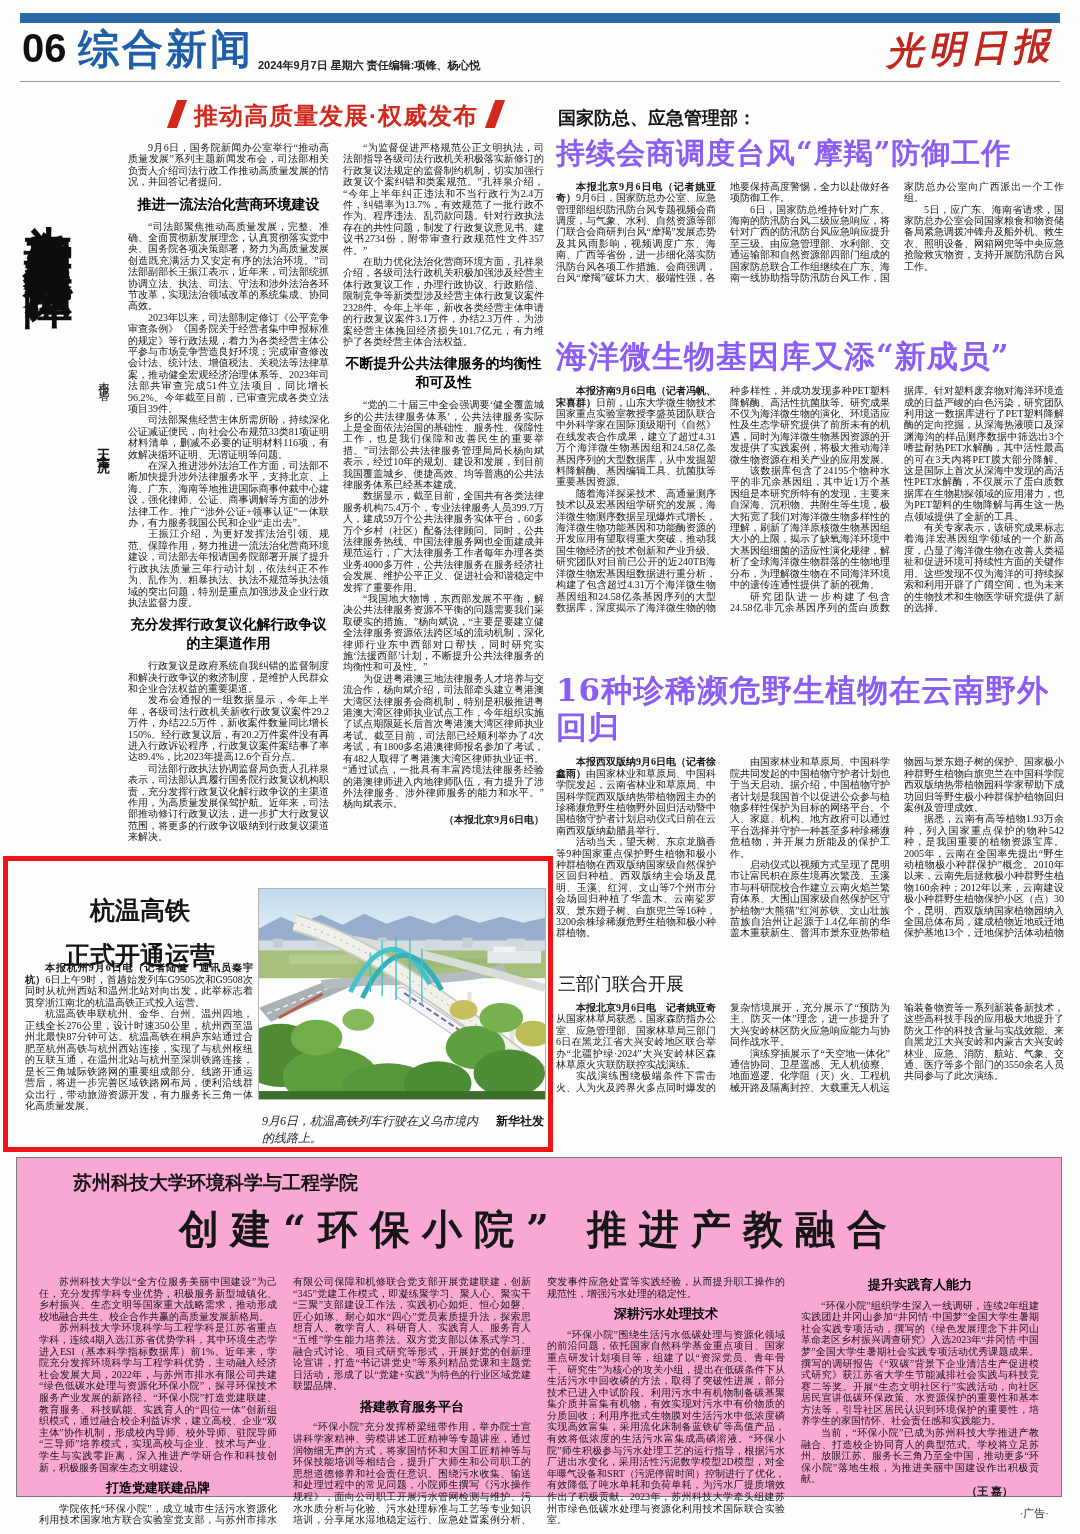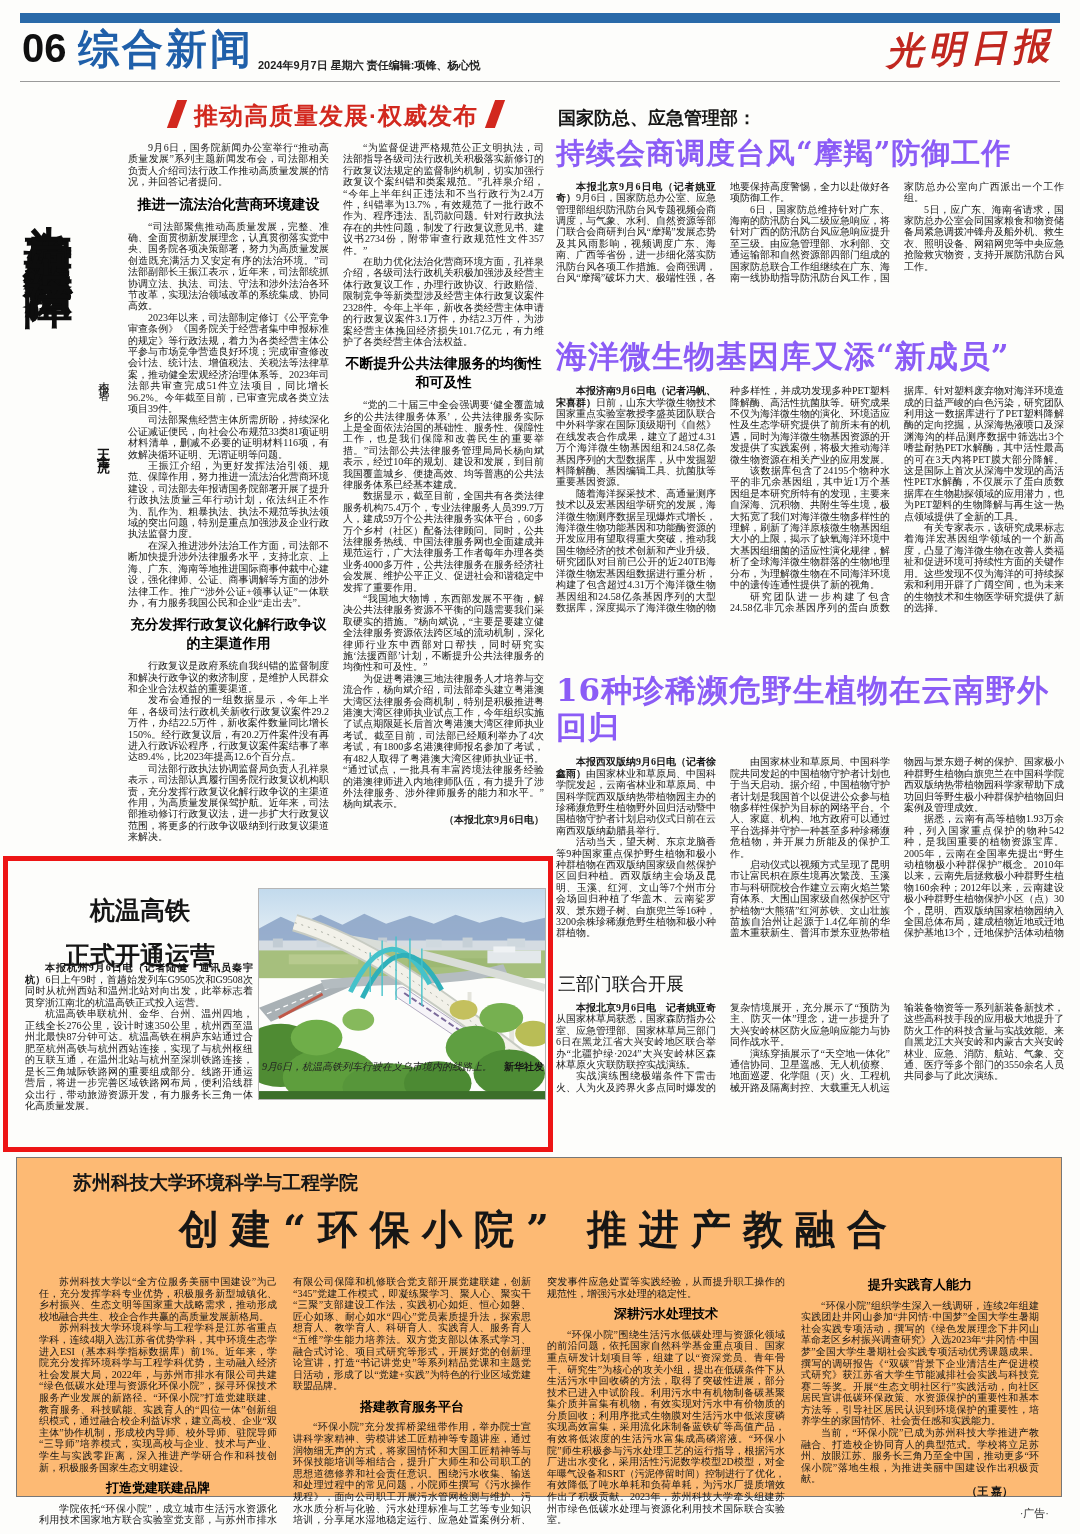--- a/index.html
+++ b/index.html
@@ -58,28 +58,28 @@
 
   
   .annotation-box{position:absolute;left:3px;top:856px;width:540px;height:286px;
             border:5px solid #ed1515;pointer-events:none;z-index:6;background:transparent;}
   .rail-headline{position:absolute;left:28px;top:888px;width:224px;text-align:center;
             font-size:25px;font-weight:900;line-height:1.8;font-family:"DejaVu Serif",serif;}
   .rail-body{position:absolute;left:25px;top:962px;width:228px;height:178px;font-size:10px;
             line-height:11.5px;text-align:justify;overflow:hidden;}
   .rail-photo{position:absolute;left:258px;top:888px;width:288px;height:212px;border:1px solid #b5b5b5;
             box-sizing:border-box;}
-  .rail-caption-row{position:absolute;left:262px;top:1060px;width:282px;display:flex;
-            justify-content:space-between;font-size:10px;}
+  .rail-caption-row{position:absolute;left:262px;top:1113px;width:282px;display:flex;
+            justify-content:space-between;font-size:12px;}
   .rail-caption{font-style:italic;color:#222;}
   .rail-credit{font-weight:bold;white-space:nowrap;margin-left:8px;}
 
   
   .ad{position:absolute;left:16px;top:1157px;width:1046px;height:340px;border:1px solid #777;
-            background:#fdba74;box-sizing:border-box;}
+            background:#f9a8d4;box-sizing:border-box;}
   .ad-kicker{position:absolute;left:56px;top:12px;font-size:19px;font-weight:bold;
             font-family:"Liberation Sans",sans-serif;}
   .ad-headline{position:absolute;left:0;right:0;top:44px;text-align:center;font-size:40px;
             font-weight:900;letter-spacing:12px;font-family:"DejaVu Serif",serif;}
   .ad-body{position:absolute;left:22px;right:22px;top:118px;height:252px;column-count:4;
             column-gap:16px;font-size:10px;line-height:11.6px;text-align:justify;overflow:hidden;}
   .ad-body .sub-head{font-size:13px;margin:6px 0;}
   .ad-sign{position:absolute;right:48px;top:326px;font-weight:bold;font-size:11px;}
   .ad-mark{position:absolute;right:12px;top:348px;font-size:11px;color:#333;}
 </style>
@@ -104,22 +104,22 @@
       <span class="banner-slash"></span>
       <span class="banner-text">推动高质量发展·权威发布</span>
       <span class="banner-slash"></span>
     </div>
     <div class="center-body">
         <p class="para">9月6日，国务院新闻办公室举行“推动高质量发展”系列主题新闻发布会，司法部相关负责人介绍司法行政工作推动高质量发展的情况，并回答记者提问。</p>
         <div class="sub-head">推进一流法治化营商环境建设</div>
         <p class="para">“司法部聚焦推动高质量发展，完整、准确、全面贯彻新发展理念，认真贯彻落实党中央、国务院各项决策部署，努力为高质量发展创造既充满活力又安定有序的法治环境。”司法部副部长王振江表示，近年来，司法部统抓协调立法、执法、司法、守法和涉外法治各环节改革，实现法治领域改革的系统集成、协同高效。</p>
         <p class="para">2023年以来，司法部制定修订《公平竞争审查条例》《国务院关于经营者集中申报标准的规定》等行政法规，着力为各类经营主体公平参与市场竞争营造良好环境；完成审查修改会计法、统计法、增值税法、关税法等法律草案，推动健全宏观经济治理体系等。2023年司法部共审查完成51件立法项目，同比增长96.2%。今年截至目前，已审查完成各类立法项目39件。</p>
         <p class="para">司法部聚焦经营主体所需所盼，持续深化公证减证便民，向社会公布规范33类81项证明材料清单，删减不必要的证明材料116项，有效解决循环证明、无谓证明等问题。</p>
+        <p class="para">在深入推进涉外法治工作方面，司法部不断加快提升涉外法律服务水平，支持北京、上海、广东、海南等地推进国际商事仲裁中心建设，强化律师、公证、商事调解等方面的涉外法律工作。推广“涉外公证+领事认证”一体联办，有力服务我国公民和企业“走出去”。</p>
         <p class="para">王振江介绍，为更好发挥法治引领、规范、保障作用，努力推进一流法治化营商环境建设，司法部去年报请国务院部署开展了提升行政执法质量三年行动计划，依法纠正不作为、乱作为、粗暴执法、执法不规范等执法领域的突出问题，特别是重点加强涉及企业行政执法监督力度。</p>
-        <p class="para">在深入推进涉外法治工作方面，司法部不断加快提升涉外法律服务水平，支持北京、上海、广东、海南等地推进国际商事仲裁中心建设，强化律师、公证、商事调解等方面的涉外法律工作。推广“涉外公证+领事认证”一体联办，有力服务我国公民和企业“走出去”。</p>
         <div class="sub-head">充分发挥行政复议化解行政争议的主渠道作用</div>
         <p class="para">行政复议是政府系统自我纠错的监督制度和解决行政争议的救济制度，是维护人民群众和企业合法权益的重要渠道。</p>
         <p class="para">发布会通报的一组数据显示，今年上半年，各级司法行政机关新收行政复议案件29.2万件，办结22.5万件，新收案件数量同比增长150%。经行政复议后，有20.2万件案件没有再进入行政诉讼程序，行政复议案件案结事了率达89.4%，比2023年提高12.6个百分点。</p>
         <p class="para">司法部行政执法协调监督局负责人孔祥泉表示，司法部认真履行国务院行政复议机构职责，充分发挥行政复议化解行政争议的主渠道作用，为高质量发展保驾护航。近年来，司法部推动修订行政复议法，进一步扩大行政复议范围，将更多的行政争议吸纳到行政复议渠道来解决。</p>
         <p class="para">“为监督促进严格规范公正文明执法，司法部指导各级司法行政机关积极落实新修订的行政复议法规定的监督制约机制，切实加强行政复议个案纠错和类案规范。”孔祥泉介绍，“今年上半年纠正违法和不当行政行为2.4万件，纠错率为13.7%，有效规范了一批行政不作为、程序违法、乱罚款问题。针对行政执法存在的共性问题，制发了行政复议意见书、建议书2734份，附带审查行政规范性文件357件。”</p>
         <p class="para">在助力优化法治化营商环境方面，孔祥泉介绍，各级司法行政机关积极加强涉及经营主体行政复议工作，办理行政协议、行政赔偿、限制竞争等新类型涉及经营主体行政复议案件2328件。今年上半年，新收各类经营主体申请的行政复议案件3.1万件，办结2.3万件，为涉案经营主体挽回经济损失101.7亿元，有力维护了各类经营主体合法权益。</p>
         <div class="sub-head">不断提升公共法律服务的均衡性和可及性</div>
         <p class="para">“党的二十届三中全会强调要‘健全覆盖城乡的公共法律服务体系’，公共法律服务实际上是全面依法治国的基础性、服务性、保障性工作，也是我们保障和改善民生的重要举措。”司法部公共法律服务管理局局长杨向斌表示，经过10年的规划、建设和发展，到目前我国覆盖城乡、便捷高效、均等普惠的公共法律服务体系已经基本建成。</p>
         <p class="para">数据显示，截至目前，全国共有各类法律服务机构75.4万个，专业法律服务人员399.7万人，建成59万个公共法律服务实体平台，60多万个乡村（社区）配备法律顾问。同时，公共法律服务热线、中国法律服务网也全面建成并规范运行，广大法律服务工作者每年办理各类业务4000多万件，公共法律服务在服务经济社会发展、维护公平正义、促进社会和谐稳定中发挥了重要作用。</p>
         <p class="para">“我国地大物博，东西部发展不平衡，解决公共法律服务资源不平衡的问题需要我们采取硬实的措施。”杨向斌说，“主要是要建立健全法律服务资源依法跨区域的流动机制，深化律师行业东中西部对口帮扶，同时研究实施‘法援西部’计划，不断提升公共法律服务的均衡性和可及性。”</p>

